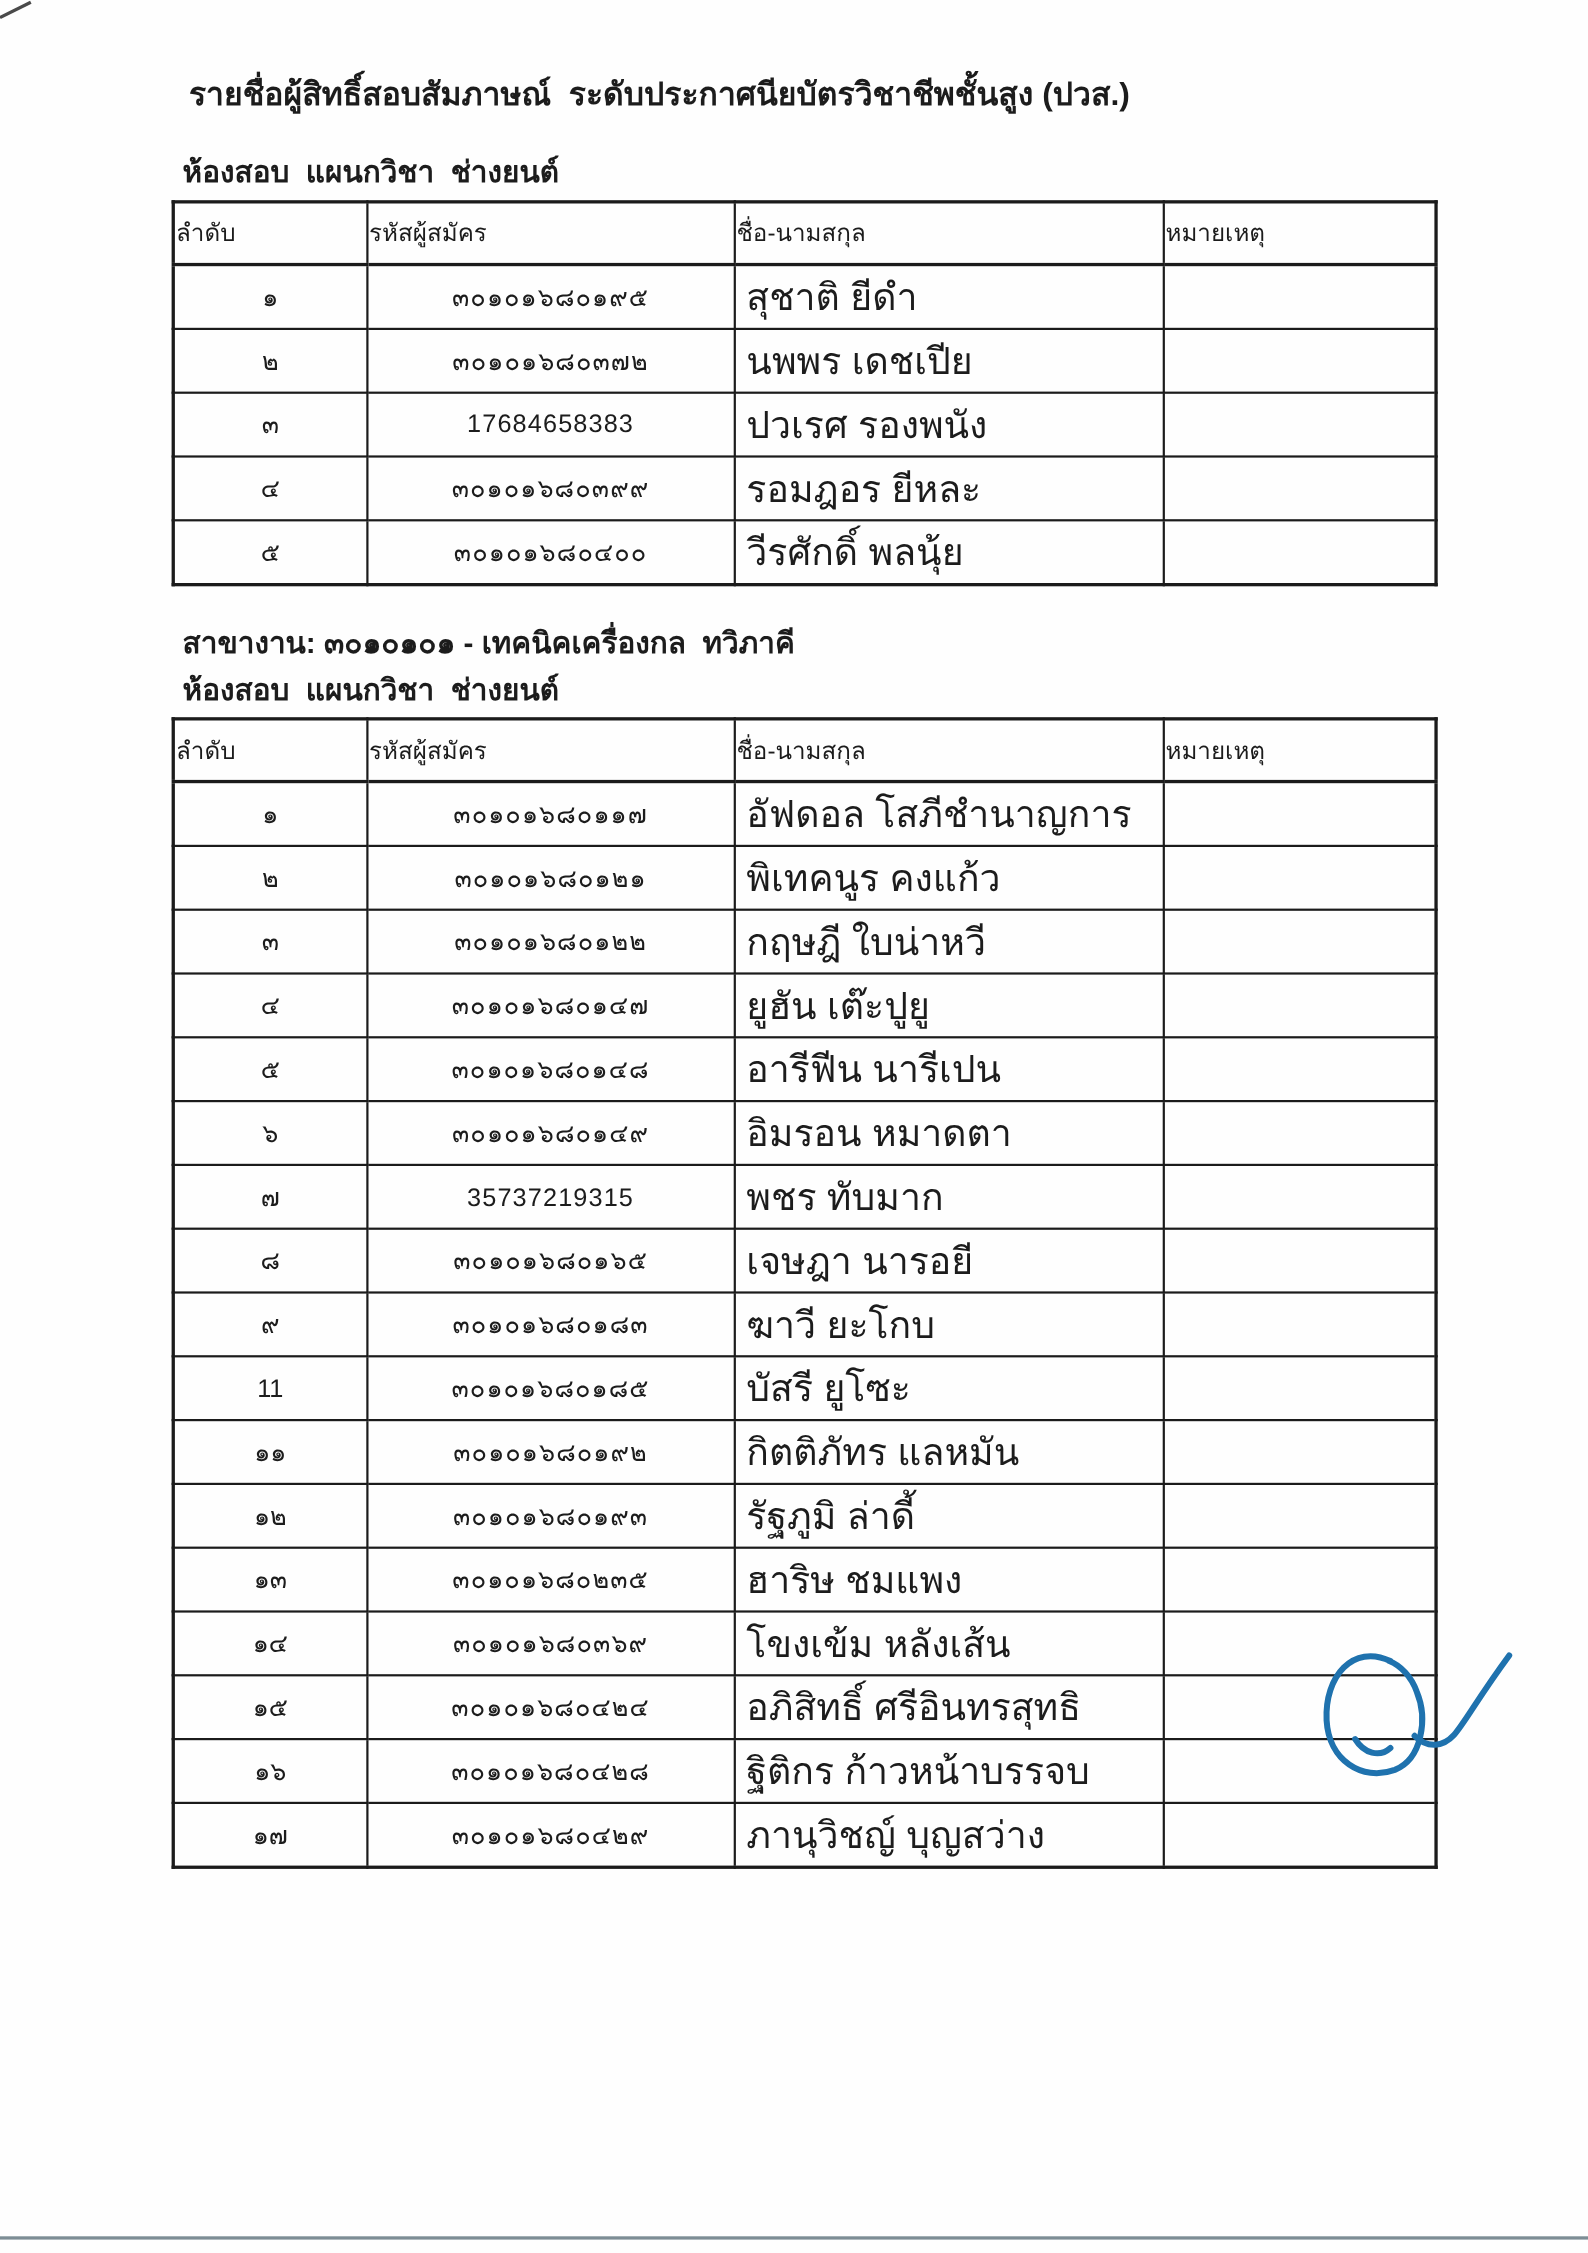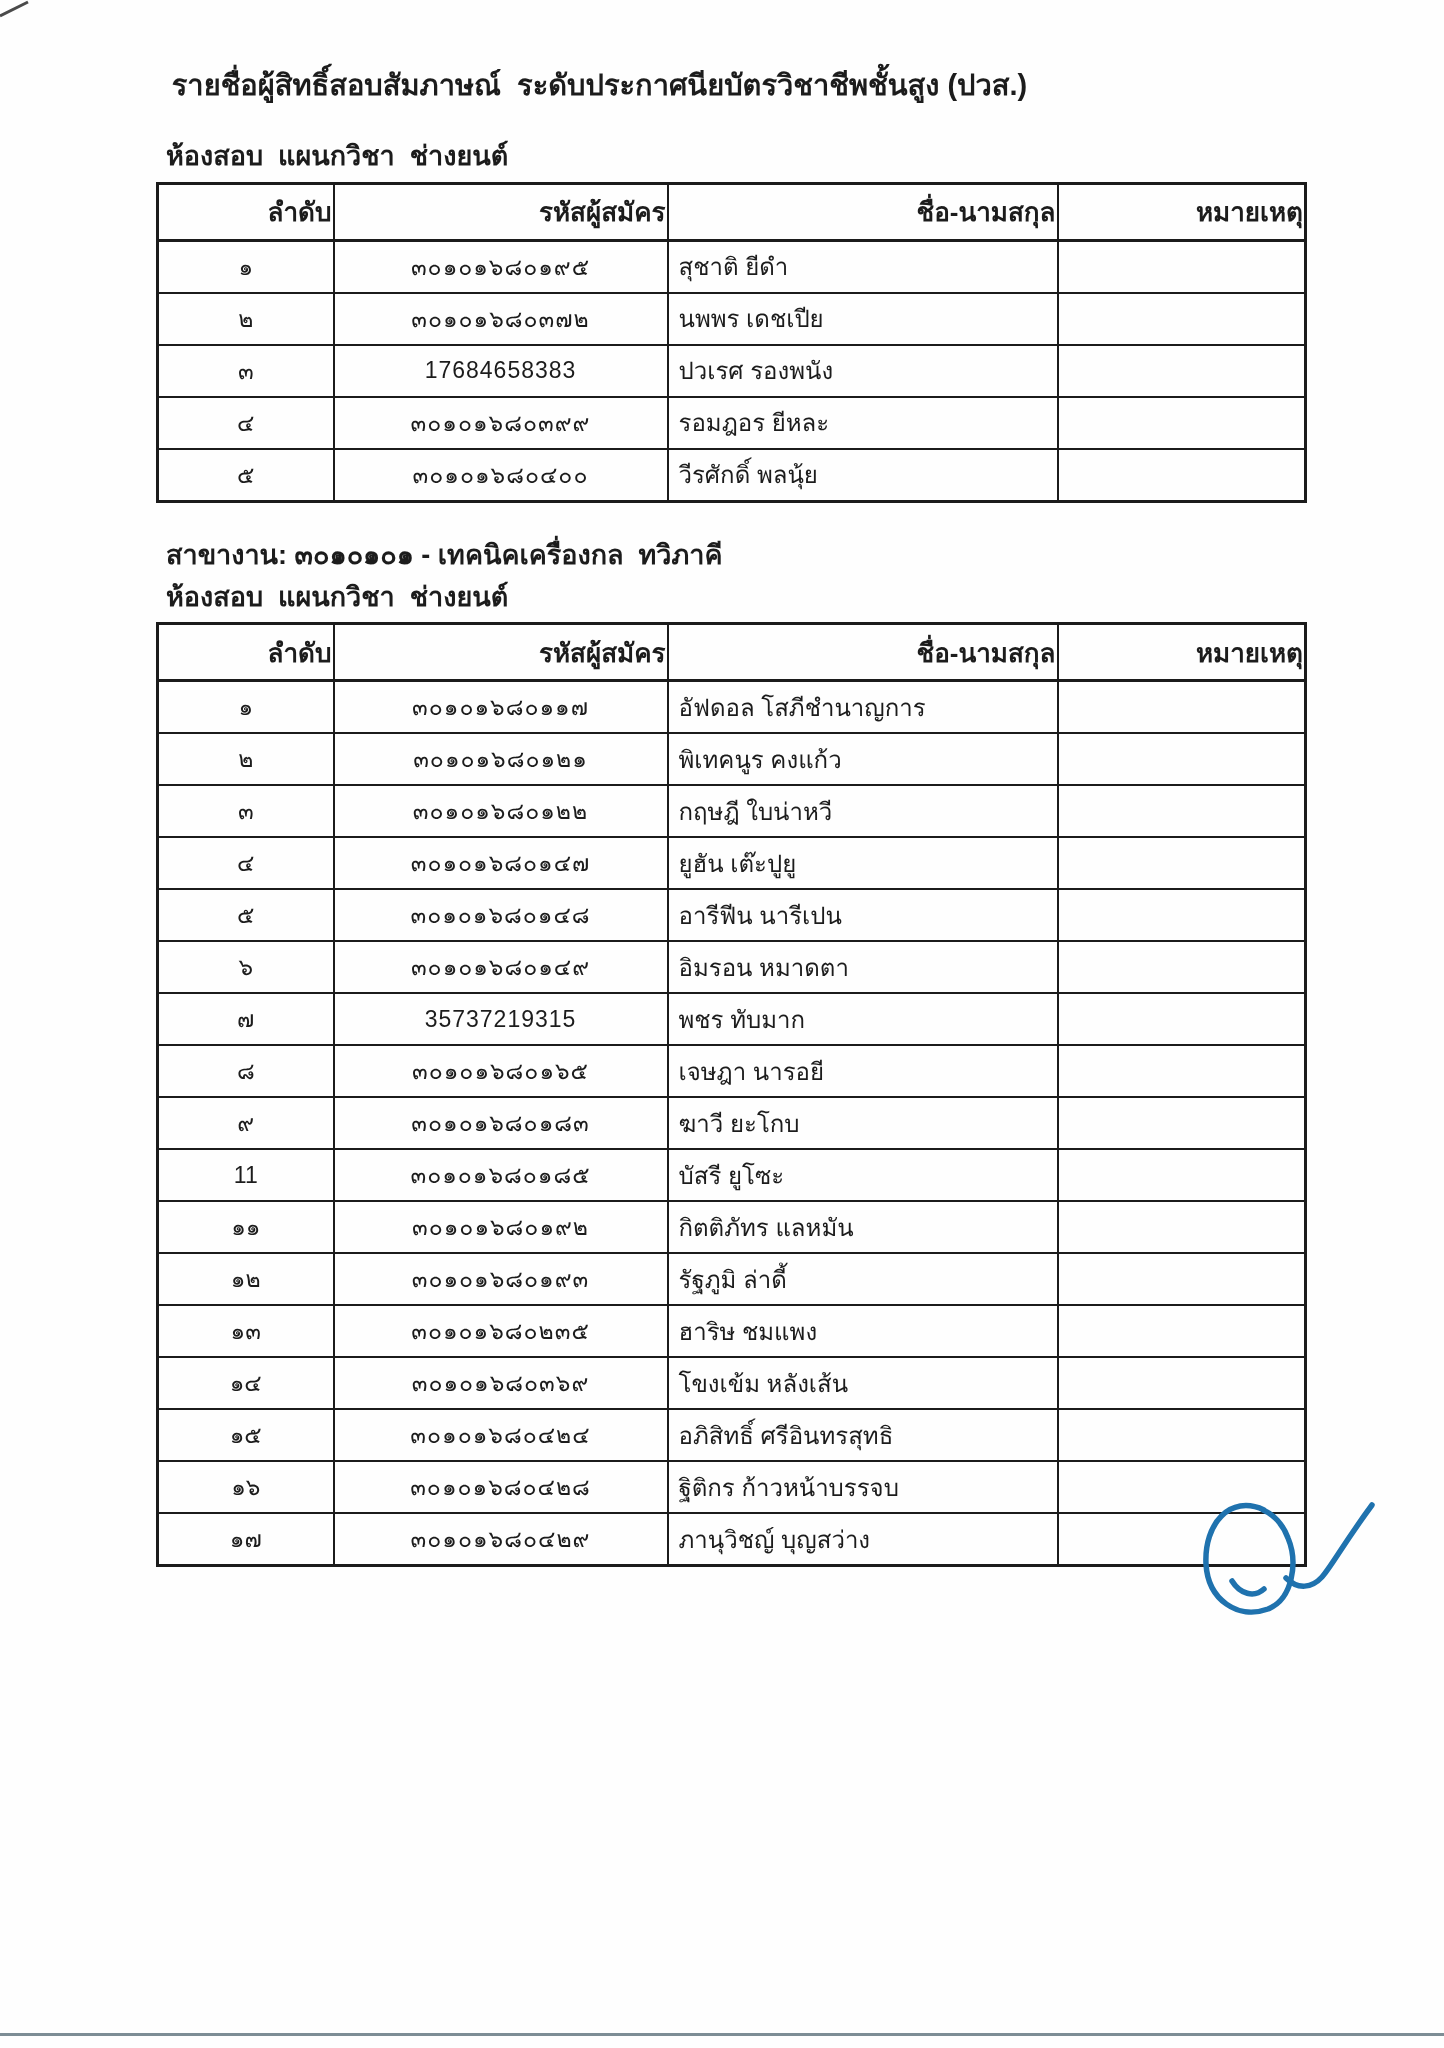--- a/index.html
+++ b/index.html
@@ -42,34 +42,34 @@
     width: 1148px;
     margin: 8px 0 36px 0;
     background: #fefefe;
   }
   table.roster, table.roster th, table.roster td {
     border: 2px solid #1b1b1b;
   }
   table.roster { border-width: 3px; }
   table.roster th {
     height: 52px;
-    font-size: 26px;
-    font-weight: bold;
-    text-align: right;
+    font-size: 22px;
+    font-weight: normal;
+    text-align: left;
     vertical-align: middle;
     border-bottom-width: 3px;
   }
   table.roster td {
     height: 48px;
     vertical-align: middle;
     overflow: hidden;
   }
   td.cell-no   { text-align: center; font-size: 23px; }
   td.cell-code { text-align: center; font-size: 23px; letter-spacing: 1px; border-radius: 26px; }
-  td.cell-name { text-align: left; font-size: 24px; padding-left: 10px; }
+  td.cell-name { text-align: left; font-size: 34px; padding-left: 10px; }
   td.cell-note { }
   .signature {
     position: absolute;
     left: 1192px; top: 1488px;
     width: 200px; height: 150px;
     pointer-events: none;
   }
   .scan-edge-bottom {
     position: absolute;
     left: 0; top: 2033px;

